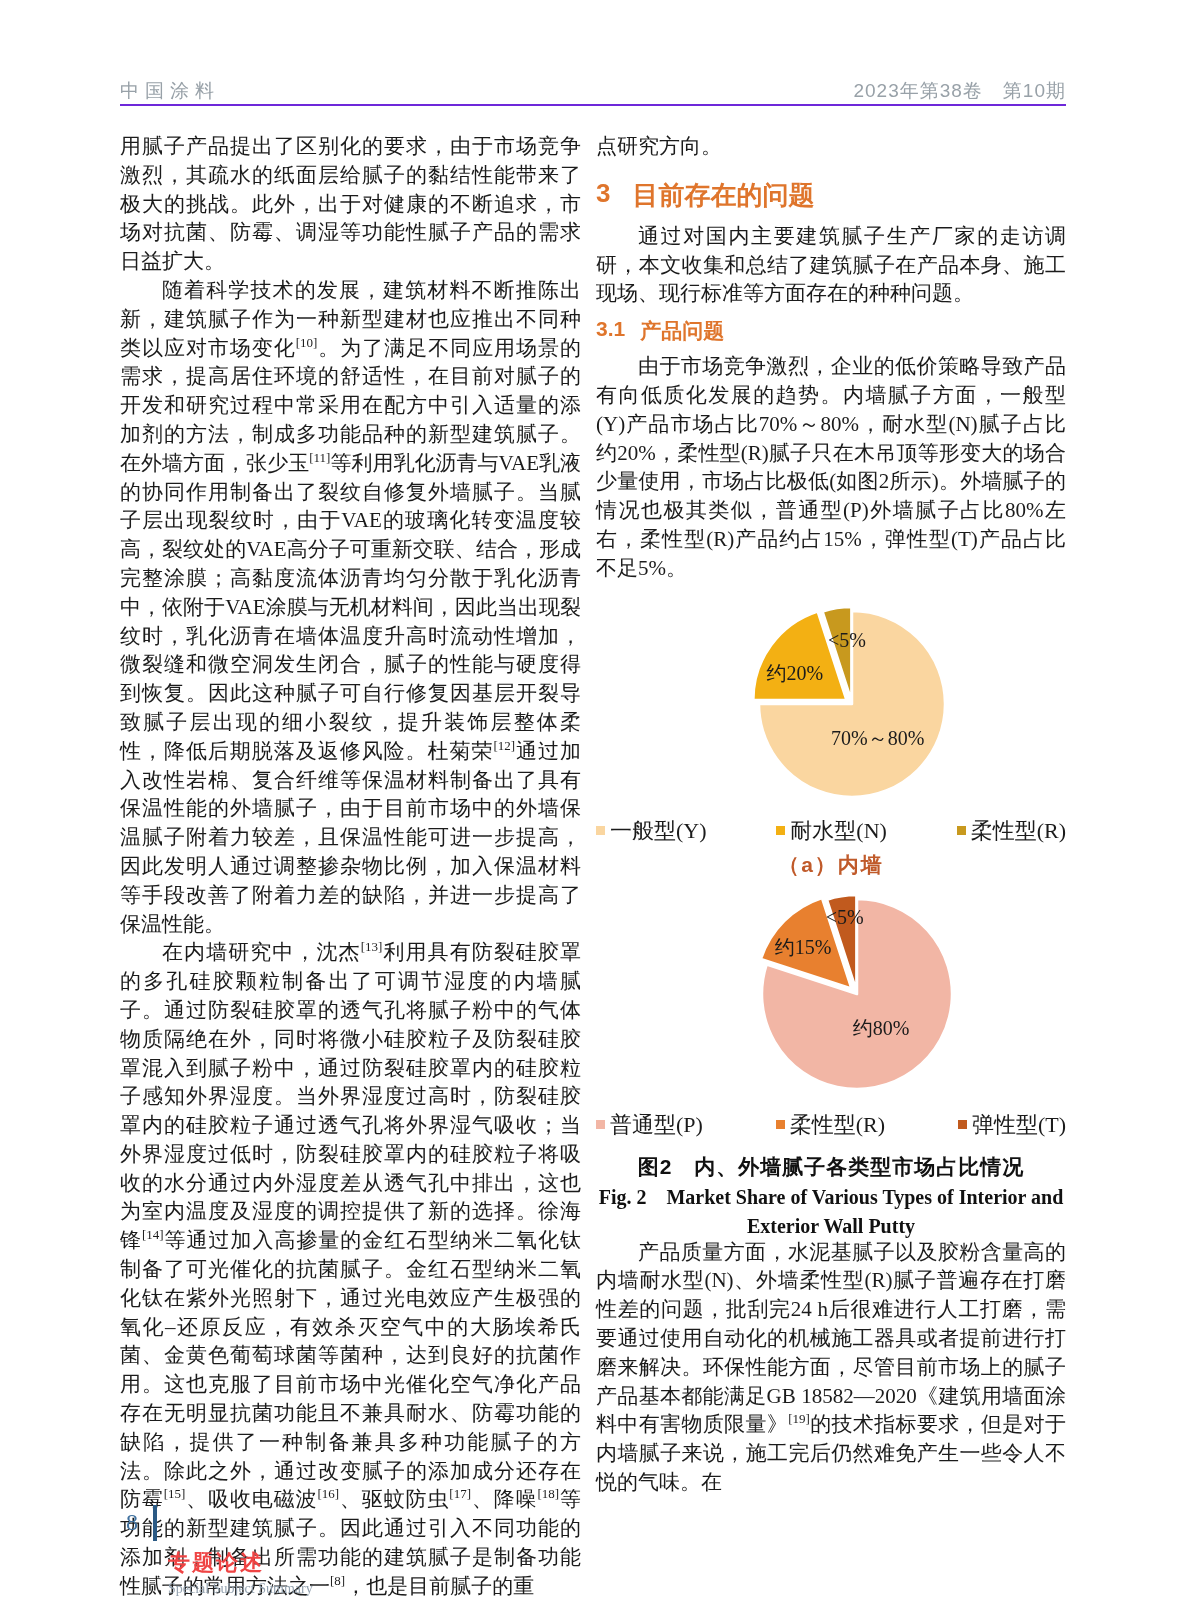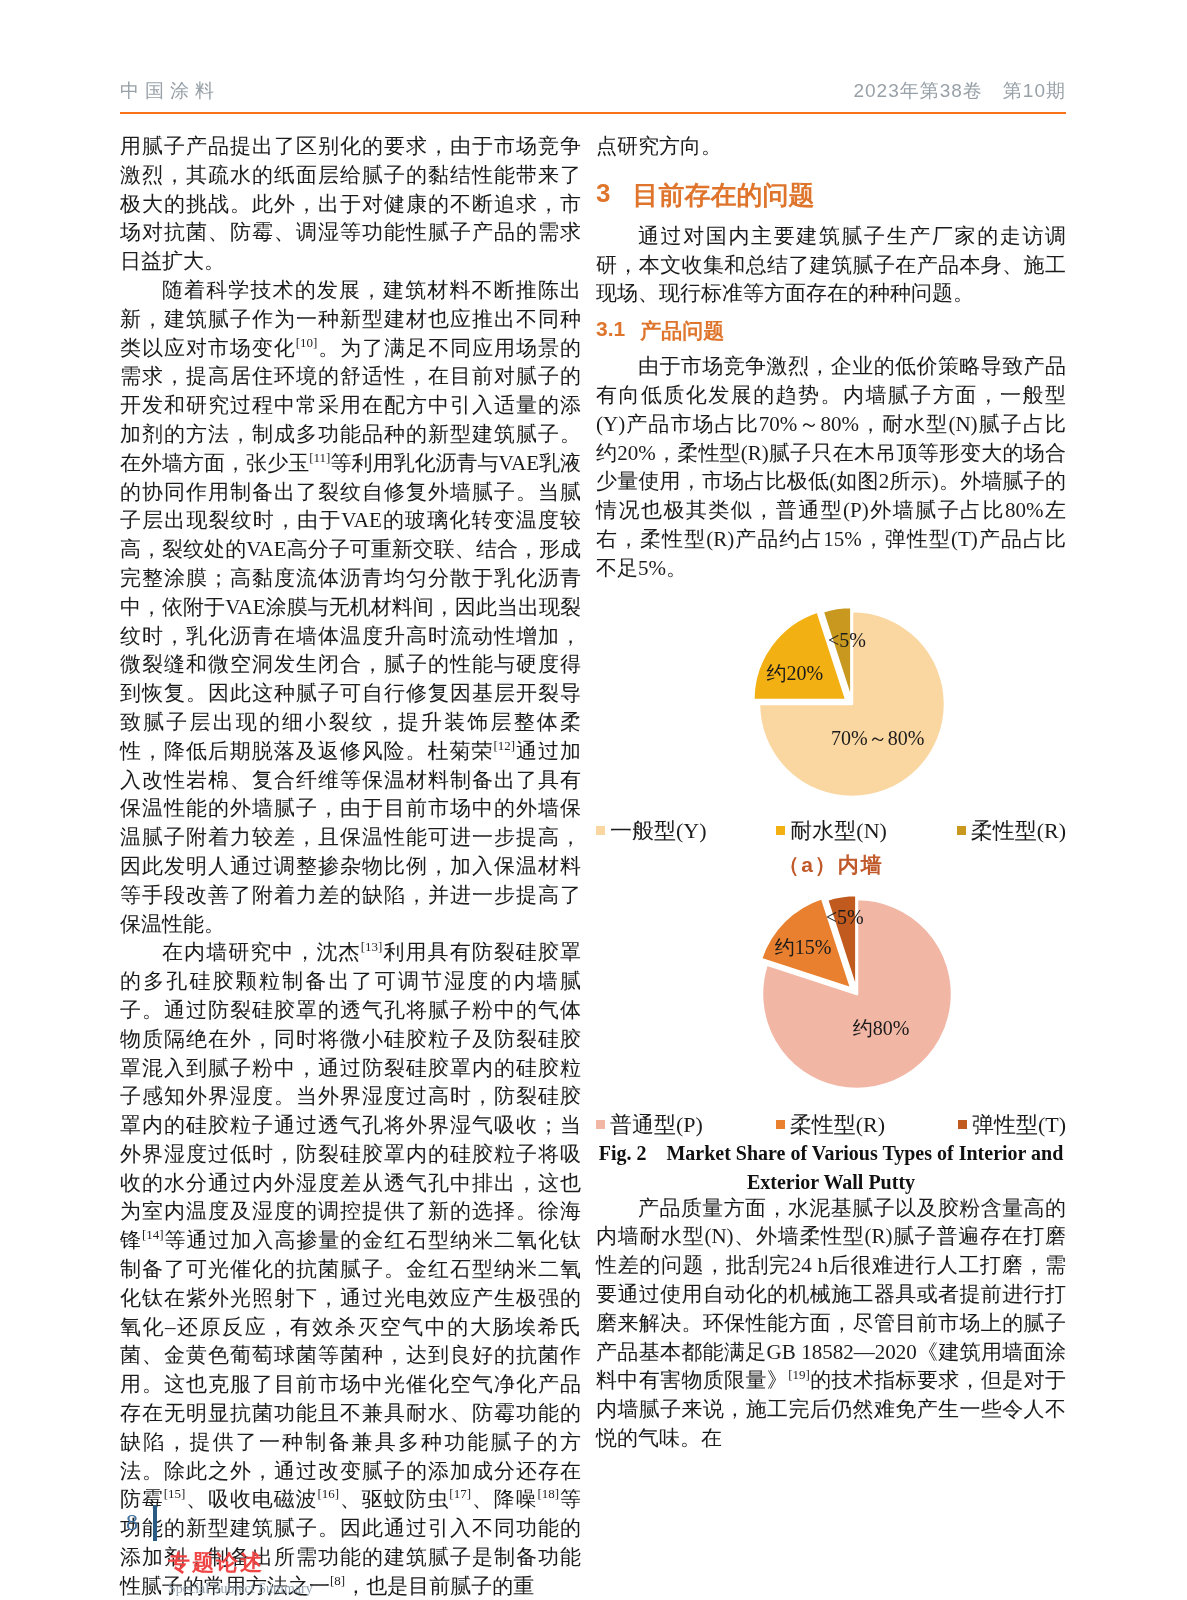--- a/index.html
+++ b/index.html
@@ -1,20 +1,20 @@
 <!DOCTYPE html>
 <html><head>
 <meta charset="utf-8">
 <style>
   html,body{margin:0;padding:0;background:#fff;}
   .page{position:relative;width:1187px;height:1600px;background:#fff;overflow:hidden;
         font-family:"Liberation Serif","DejaVu Serif",serif;color:#1b1b1b;}
   .header{position:absolute;left:120px;top:78px;width:946px;display:flex;
-          justify-content:space-between;align-items:flex-end;padding-bottom:8px;
-          border-bottom:2px solid #f97316;
+          justify-content:space-between;align-items:flex-end;padding-bottom:0;
+          border-bottom:2px solid #6d28d9;
           font-family:"Liberation Sans","DejaVu Sans",sans-serif;
           font-size:19px;color:#98a1a8;}
   .journal{letter-spacing:6px;}
   .issue{letter-spacing:1px;}
   .col{position:absolute;top:132px;}
   .col-left{left:120px;width:461px;}
   .col-right{left:596px;width:470px;}
   p.body{margin:0;font-size:21px;line-height:28.8px;text-align:justify;color:#1b1b1b;}
   p.indent{text-indent:2em;}
   p.body sup{font-size:13px;line-height:0;vertical-align:super;}
@@ -122,20 +122,21 @@
         <span class="legend-item">
           <i class="swatch" style="background: rgb(232, 128, 47);"></i>
           <span>柔性型(R)</span>
         </span>
         <span class="legend-item">
           <i class="swatch" style="background: rgb(193, 90, 30);"></i>
           <span>弹性型(T)</span>
         </span>
       </div>
 
+      <div class="figcap-zh">图2　内、外墙腻子各类型市场占比情况</div>
       <div class="figcap-en">Fig. 2　Market Share of Various Types of Interior and</div>
       <div class="figcap-en" style="margin-top:4px;">Exterior Wall Putty</div>
     </figure>
 
     <p class="body indent closing">产品质量方面，水泥基腻子以及胶粉含量高的内墙耐水型(N)、外墙柔性型(R)腻子普遍存在打磨性差的问题，批刮完24 h后很难进行人工打磨，需要通过使用自动化的机械施工器具或者提前进行打磨来解决。环保性能方面，尽管目前市场上的腻子产品基本都能满足GB 18582—2020《建筑用墙面涂料中有害物质限量》<sup>[19]</sup>的技术指标要求，但是对于内墙腻子来说，施工完后仍然难免产生一些令人不悦的气味。在</p>
   </div>
 
   <div class="footer">
     <span class="pageno">8</span>
     <span class="fbar"></span>

